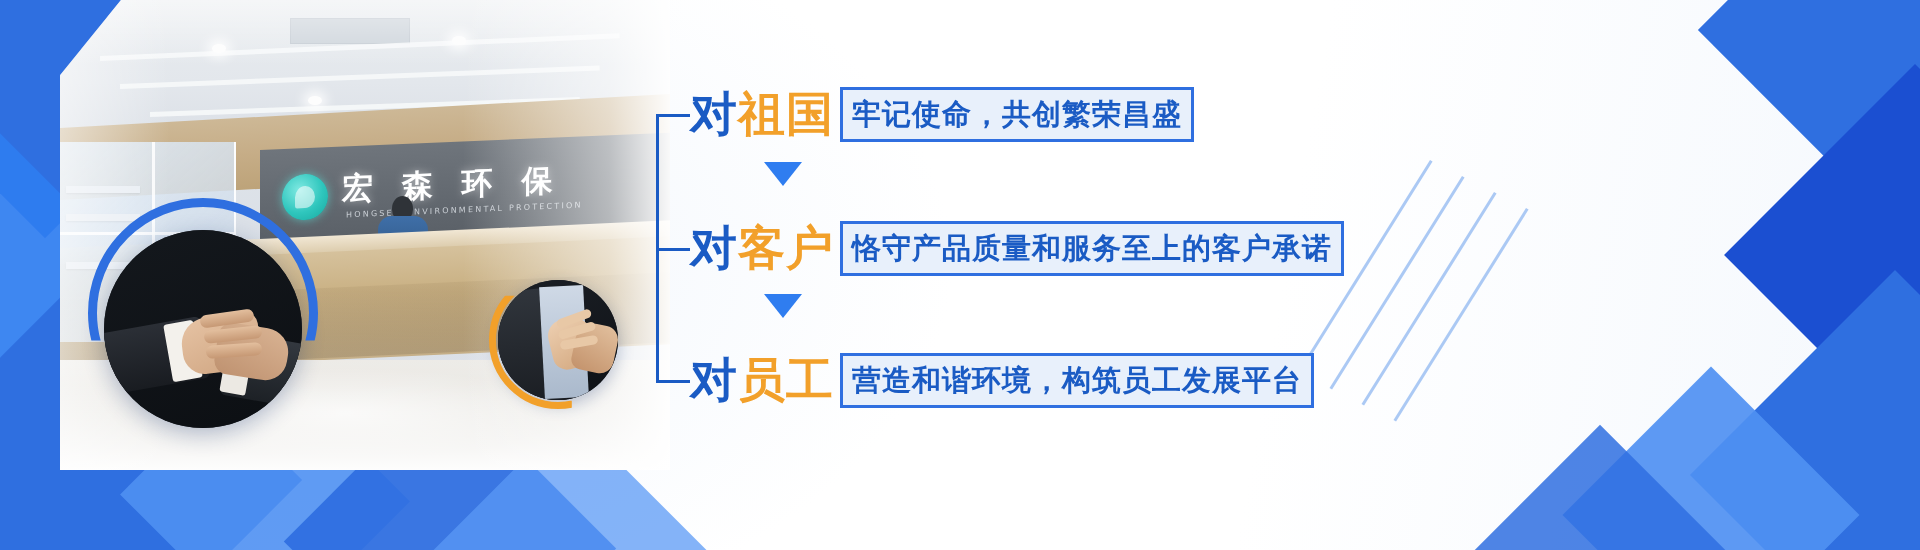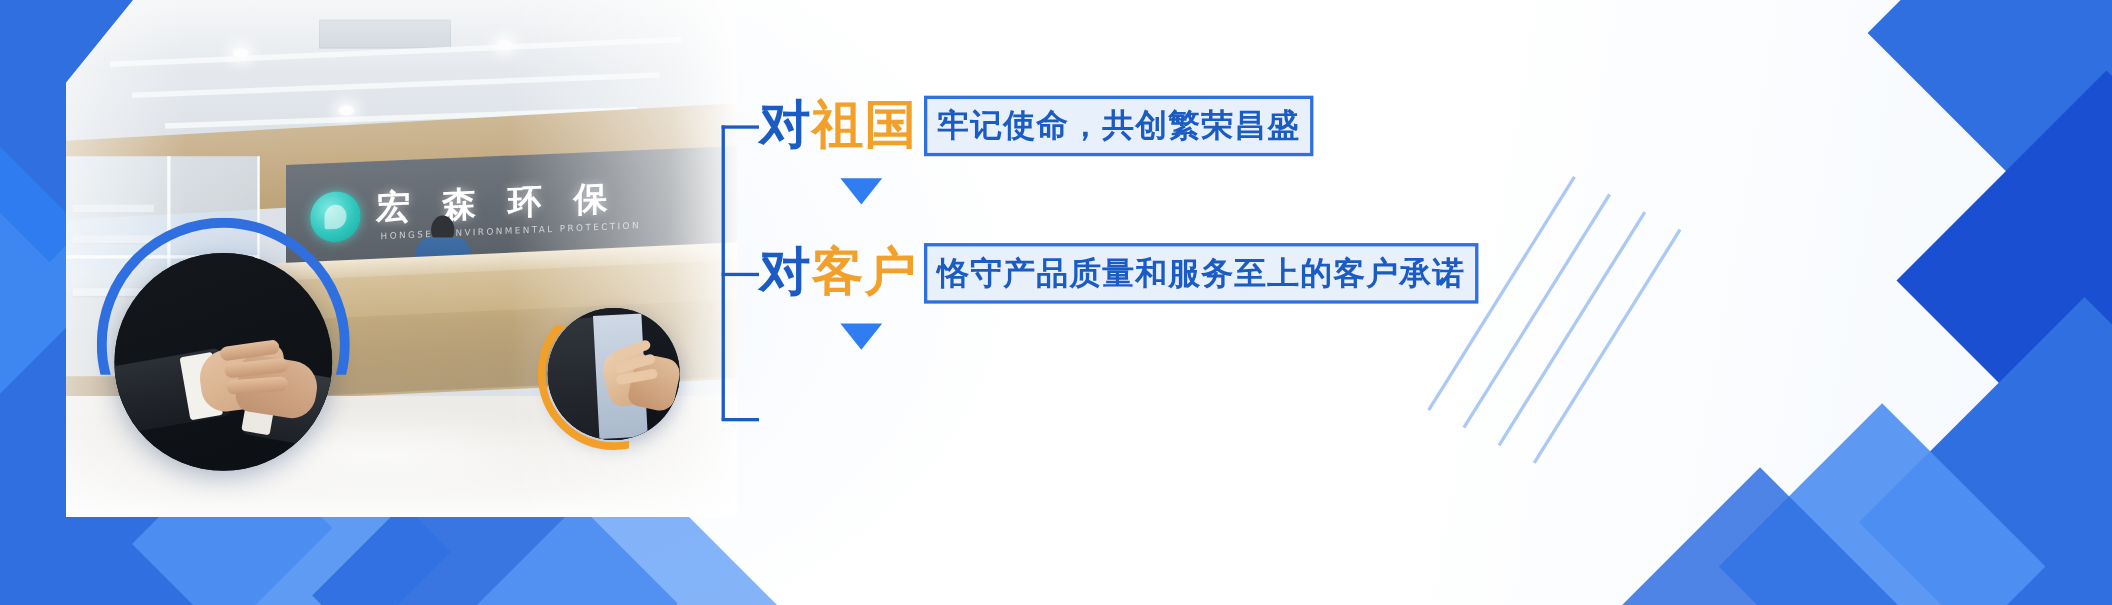--- a/index.html
+++ b/index.html
@@ -479,16 +479,22 @@
       <span class="tagbox">恪守产品质量和服务至上的客户承诺</span>
     </div>
 
     <div class="row row-1">
       <span class="lead">
         <span class="c-blue">对</span><span class="c-orange">祖国</span>
       </span>
       <span class="tagbox">牢记使命，共创繁荣昌盛</span>
     </div>
 
+    <div class="row row-3">
+      <span class="lead">
+        <span class="c-blue">对</span><span class="c-orange">员工</span>
+      </span>
+      <span class="tagbox">营造和谐环境，构筑员工发展平台</span>
+    </div>
 
   </div>
 
 </div>
 
 </body></html>

